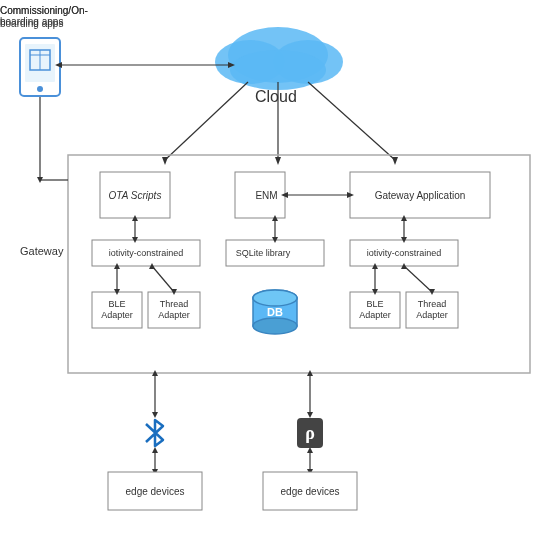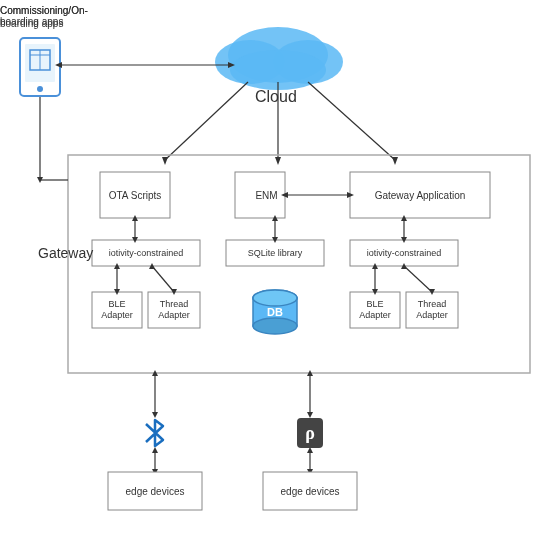--- a/index.html
+++ b/index.html
@@ -141,32 +141,32 @@
     <line x1="40" y1="97" x2="40" y2="180" stroke="#333" stroke-width="1.2"></line>
     <polygon points="37,177 40,183 43,177" fill="#333"></polygon>
 
     <line x1="40" y1="180" x2="68" y2="180" stroke="#333" stroke-width="1.2"></line>
   </svg>
 
   <div style="position:absolute;left:0;top:5px;font-size:10px;width:120px;">Commissioning/On-boarding apps</div>
 
   <div style="position:absolute;left:255px;top:88px;font-size:16px;">Cloud</div>
 
-  <div style="position:absolute;left:38px;top:245px;font-size:14px;">Gateway</div>
+  <div style="position:absolute;left:20px;top:245px;font-size:11px;">Gateway</div>
 
-  <div style="position:absolute;left:100px;top:172px;width:70px;height:46px;display:flex;align-items:center;justify-content:center;text-align:center;font-size:10px;line-height:1.3;">OTA
+  <div style="position:absolute;left:100px;top:172px;width:70px;height:46px;display:flex;align-items:center;justify-content:center;text-align:center;font-size:10px;line-height:1.3;font-style:italic;">OTA
 Scripts</div>
 
   <div style="position:absolute;left:235px;top:172px;width:50px;height:46px;display:flex;align-items:center;justify-content:center;text-align:center;font-size:10px;padding-left:13px;">ENM</div>
 
   <div style="position:absolute;left:350px;top:172px;width:140px;height:46px;display:flex;align-items:center;justify-content:center;text-align:left;font-size:10px;">Gateway Application</div>
 
   <div style="position:absolute;left:92px;top:240px;width:108px;height:26px;display:flex;align-items:center;justify-content:center;text-align:center;font-size:9px;">iotivity-constrained</div>
 
-  <div style="position:absolute;left:226px;top:240px;width:98px;height:26px;display:flex;align-items:center;justify-content:center;text-align:center;font-size:9px;">SQLite library</div>
+  <div style="position:absolute;left:214px;top:240px;width:98px;height:26px;display:flex;align-items:center;justify-content:center;text-align:center;font-size:9px;">SQLite library</div>
 
   <div style="position:absolute;left:350px;top:240px;width:108px;height:26px;display:flex;align-items:center;justify-content:center;text-align:center;font-size:9px;">iotivity-constrained</div>
 
   <div style="position:absolute;left:92px;top:292px;width:50px;height:36px;display:flex;align-items:center;justify-content:center;text-align:center;font-size:9px;line-height:1.2;">BLE
 Adapter</div>
 
   <div style="position:absolute;left:148px;top:292px;width:52px;height:36px;display:flex;align-items:center;justify-content:center;text-align:center;font-size:9px;line-height:1.2;">Thread
 Adapter</div>
 
   <div style="position:absolute;left:350px;top:292px;width:50px;height:36px;display:flex;align-items:center;justify-content:center;text-align:center;font-size:9px;line-height:1.2;">BLE

